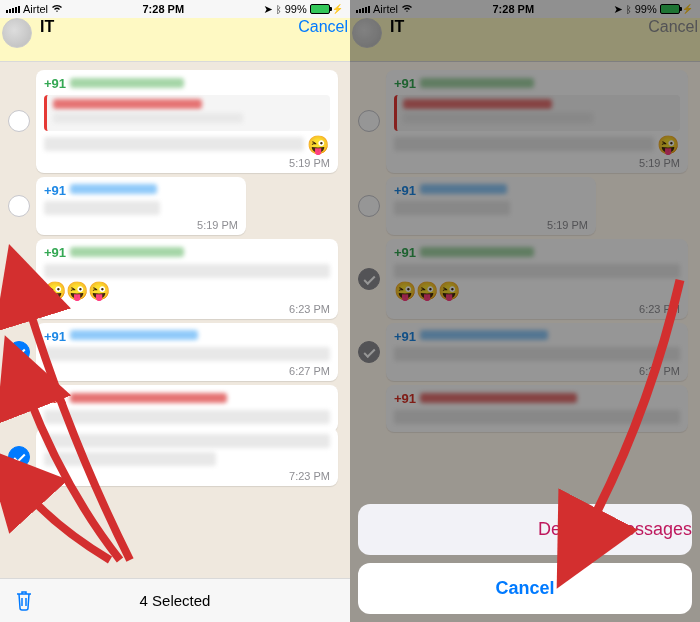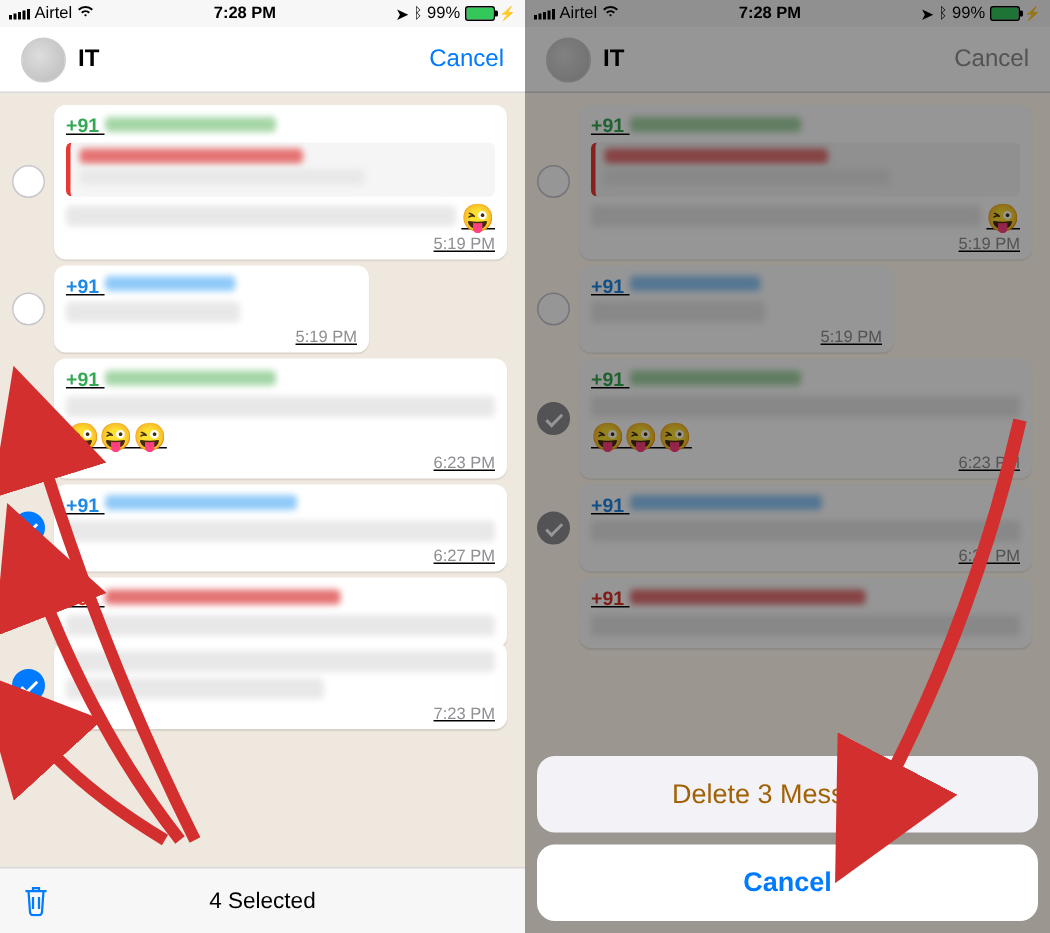--- a/index.html
+++ b/index.html
@@ -5,25 +5,25 @@
   * { box-sizing: border-box; margin: 0; padding: 0; font-family: -apple-system, Helvetica, Arial, sans-serif; }
   body { background: #fff; width: 700px; height: 622px; overflow: hidden; display: flex; }
   .screen { width: 350px; height: 622px; position: relative; background: #efe8de; overflow: hidden; flex-shrink: 0; }
   .statusbar { height: 18px; background: #f7f7f7; display: flex; align-items: center; justify-content: space-between; padding: 0 6px; font-size: 11px; color: #000; }
   .sb-left, .sb-right { display: flex; align-items: center; gap: 3px; }
   .signal { display: flex; gap: 1px; align-items: flex-end; }
   .signal span { width: 2px; background: #000; display: inline-block; }
   .signal span:nth-child(1){height:3px}.signal span:nth-child(2){height:4px}.signal span:nth-child(3){height:5px}.signal span:nth-child(4){height:6px}.signal span:nth-child(5){height:7px}
   .battery { width: 20px; height: 10px; border: 1px solid #000; border-radius: 2px; position: relative; background: linear-gradient(to right,#34c759 0%,#34c759 99%,transparent 99%); }
   .battery:after { content:""; position:absolute; right:-3px; top:2px; width:2px; height:4px; background:#000; border-radius:0 1px 1px 0;}
-  .navbar { height: 44px; background: #ffffff; border-bottom: 1px solid #d9d9d9; display: flex; align-items: center; padding: 0 14px; gap: 8px; }
+  .navbar { height: 44px; background: #fef9c3; border-bottom: 1px solid #d9d9d9; display: flex; align-items: flex-start; padding: 0 2px; gap: 8px; }
   .avatar { width: 30px; height: 30px; border-radius: 50%; background: radial-gradient(circle at 40% 40%, #ddd, #bbb); border:1px solid #ccc; }
   .chat-title { font-size: 16px; font-weight: 600; color: #000; flex: 1; }
   .cancel-link { color: #007aff; font-size: 16px; }
-  .messages { position: absolute; top: 62px; bottom: 44px; left: 0; right: 0; overflow: hidden; padding: 6px 6px 6px 0; text-decoration: underline; }
+  .messages { position: absolute; top: 62px; bottom: 44px; left: 0; right: 0; overflow: hidden; padding: 6px 6px 6px 0; }
   .row { display: flex; align-items: center; gap: 6px; padding: 2px 6px 2px 8px; }
   .radio { width: 22px; height: 22px; border-radius: 50%; border: 1.5px solid #c7c7cc; flex-shrink: 0; background:#fff; }
   .radio.checked { background: #007aff; border-color: #007aff; position: relative; }
   .radio.checked:after { content:""; position:absolute; left:5px; top:7px; width:9px; height:4px; border-left:2px solid #fff; border-bottom:2px solid #fff; transform:rotate(-45deg); }
   .bubble { background: #fff; border-radius: 8px; box-shadow: 0 1px 1px rgba(0,0,0,0.1); padding: 6px 8px 4px 8px; flex:1; min-width: 0; position: relative; }
   .sender { font-size: 13px; font-weight: 600; color: #1e88e5; margin-bottom: 3px; }
   .sender.green { color: #34a853; }
   .sender.red { color: #d93025; }
   .blur { width: 100%; height: 14px; background: #e8e8e8; border-radius: 3px; filter: blur(2px); margin-bottom: 4px; }
   .blur.short { width: 60%; }
@@ -39,21 +39,21 @@
   .toolbar-text { font-size: 15px; color: #000; }
 
   
   .screen.right { position: relative; }
   .overlay { position: absolute; inset: 0; background: rgba(0,0,0,0.35); }
   .screen.right .navbar, .screen.right .messages, .screen.right .statusbar { filter: brightness(0.9); }
   .radio.grey-checked { background: #8e8e93; border-color: #8e8e93; position: relative; }
   .radio.grey-checked:after { content:""; position:absolute; left:5px; top:7px; width:9px; height:4px; border-left:2px solid #fff; border-bottom:2px solid #fff; transform:rotate(-45deg); }
   .sheet { position: absolute; bottom: 8px; left: 8px; right: 8px; }
   .sheet-btn { background: #f2f2f7; border-radius: 12px; margin-top: 8px; text-align: center; padding: 15px 0; font-size: 18px; }
-  .sheet-btn.delete { color: #a16207; }
+  .sheet-btn.delete { color: #be185d; text-align: right; }
   .sheet-btn.cancel { color: #007aff; font-weight: 600; background: #fff; }
 
   
   .arrow { position: absolute; pointer-events: none; }
   .arrow svg { overflow: visible; }
 </style>
 </head>
 <body>
 
 <div class="screen">

